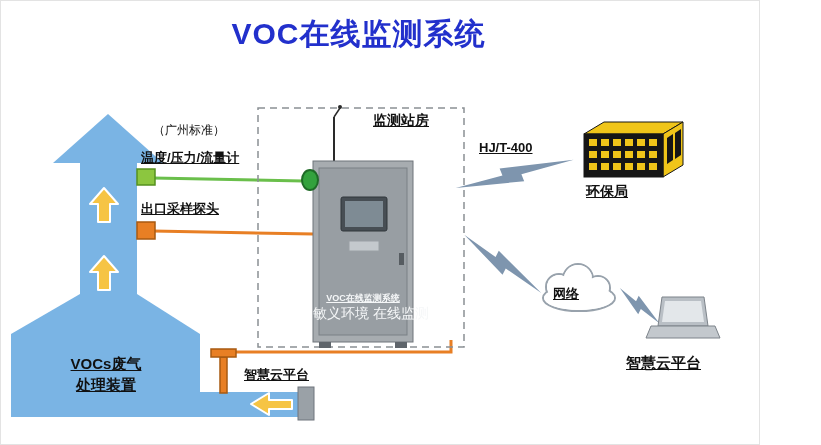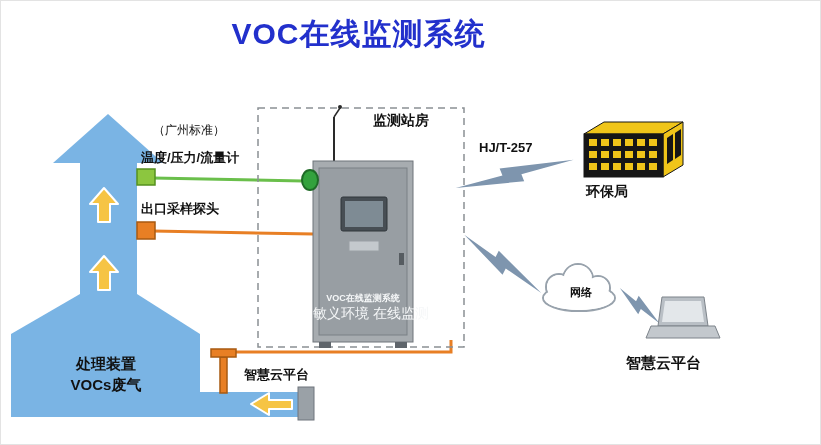--- a/index.html
+++ b/index.html
@@ -1,23 +1,23 @@
 <!DOCTYPE html>
 <html><head>
 <meta charset="utf-8">
 <style>
   html,body{margin:0;padding:0;background:#fff;}
   #stage{
-    position:relative;width:821px;height:445px;background:#fff;
+    position:relative;width:760px;height:445px;background:#fff;
     border:1px solid #e3e3e3;box-sizing:border-box;overflow:hidden;
     font-family:"Liberation Sans","DejaVu Sans",sans-serif;
   }
   svg{position:absolute;left:0;top:0;}
   .lbl{position:absolute;color:#111;white-space:nowrap;font-family:"Liberation Sans","DejaVu Sans",sans-serif;}
-  .bold{font-weight:bold;}
+  .bold{font-weight:bold;text-decoration:underline;}
   .title{left:0;top:13px;width:715px;text-align:center;font-size:30px;font-weight:bold;color:#2230cc;letter-spacing:1px;}
   .cab-txt{color:#f5f7f8;width:100px;left:312px;text-align:center;}
   
   .stack-fill{fill:#7ab4e4;stroke:none;}
   .pipe-cap{fill:#9aa1a7;stroke:#6f757c;stroke-width:1;}
   .arrow-yellow{fill:#f6c444;stroke:#ffffff;stroke-width:2;stroke-linejoin:round;}
   .line-green{stroke:#6abf4b;stroke-width:3;fill:none;}
   .line-orange{stroke:#e87f24;stroke-width:3;fill:none;}
   .fit-green{fill:#8cc63f;stroke:#55901f;stroke-width:1.5;}
   .fit-orange{fill:#e87f24;stroke:#a85a10;stroke-width:1.5;}
@@ -137,25 +137,25 @@
   </svg>
 
   <div class="lbl title">VOC在线监测系统</div>
   <div class="lbl" style="left:152px;top:121px;font-size:12px;font-family:Liberation Mono, monospace;">（广州标准）</div>
   <div class="lbl bold" style="left:140px;top:148px;font-size:13px;text-align:right;">温度/压力/流量计</div>
   <div class="lbl bold" style="left:140px;top:199px;font-size:13px;">出口采样探头</div>
   <div class="lbl bold" style="left:243px;top:365px;font-size:13px;">智慧云平台</div>
   <div class="lbl bold" style="left:372px;top:111px;font-size:14px;">监测站房</div>
 
   <div class="lbl bold" style="left:10px;top:352px;width:190px;text-align:center;font-size:15px;line-height:21px;">
+    <div>VOCs废气</div>
     <div>处理装置</div>
-    <div>VOCs废气</div>
   </div>
 
-  <div class="lbl bold" style="left:478px;top:139px;font-size:13px;">HJ/T-257</div>
+  <div class="lbl bold" style="left:478px;top:139px;font-size:13px;">HJ/T-400</div>
   <div class="lbl bold" style="left:585px;top:182px;width:90px;text-align:left;font-size:14px;">环保局</div>
-  <div class="lbl bold" style="left:552px;top:284px;width:56px;text-align:center;font-size:11px;">网络</div>
+  <div class="lbl bold" style="left:552px;top:284px;width:56px;font-size:13px;">网络</div>
   <div class="lbl bold" style="left:625px;top:353px;width:110px;text-align:left;font-size:15px;">智慧云平台</div>
 
   <div class="lbl cab-txt bold" style="top:291px;font-size:9px;">VOC在线监测系统</div>
   <div class="lbl cab-txt" style="top:304px;font-size:14px;">敏义环境 在线监测</div>
 
 </div>
 
 </body></html>

